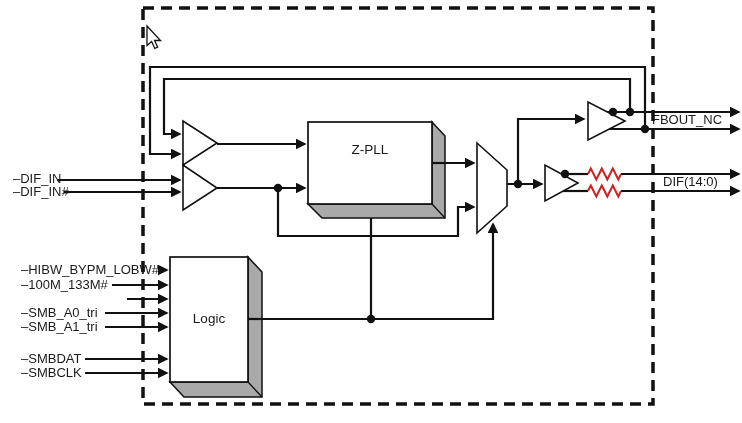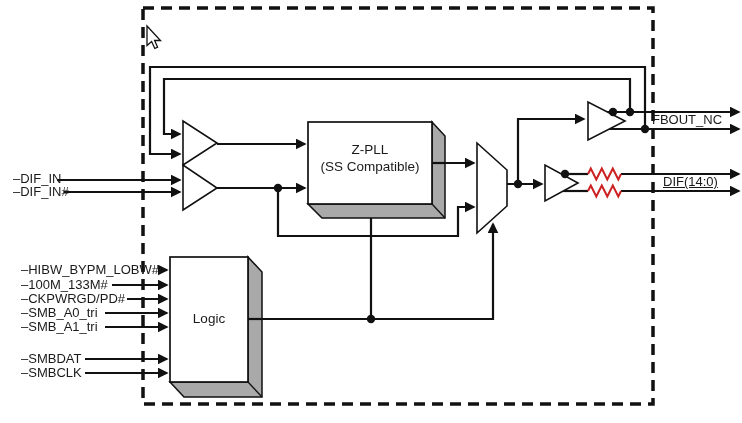--- a/index.html
+++ b/index.html
@@ -106,26 +106,24 @@
     </g>
 
     <polygon points="147,26 147,45.5 151.6,41.5 154.8,48.5 157.6,47.2 154.6,40.5 160.5,40.5" fill="#ffffff" stroke="#111111" stroke-width="1.3"></polygon>
   </svg>
 
   <div class="lbl" style="left:13px;top:179px;">–DIF_IN</div>
   <div class="lbl" style="left:13px;top:192px;">–DIF_IN#</div>
 
   <div class="lbl" style="left:21px;top:270px;">–HIBW_BYPM_LOBW#</div>
   <div class="lbl" style="left:21px;top:285px;">–100M_133M#</div>
-  <div class="lbl" style="left:21px;top:299px;">–CKPWRGD/PD#</div>
   <div class="lbl" style="left:21px;top:313px;">–SMB_A0_tri</div>
   <div class="lbl" style="left:21px;top:327px;text-align:right;">–SMB_A1_tri</div>
   <div class="lbl" style="left:21px;top:359px;">–SMBDAT</div>
   <div class="lbl" style="left:21px;top:373px;text-align:center;">–SMBCLK</div>
 
   <div class="lbl center blocktext" style="left:370px;top:150px;">Z-PLL</div>
-  <div class="lbl center blocktext" style="left:370px;top:167px;">(SS Compatible)</div>
   <div class="lbl center blocktext" style="left:209px;top:319px;">Logic</div>
 
   <div class="lbl" style="left:652px;top:120px;text-align:center;">FBOUT_NC</div>
-  <div class="lbl" style="left:663px;top:182px;text-decoration:underline;">DIF(14:0)</div>
+  <div class="lbl" style="left:663px;top:182px;">DIF(14:0)</div>
 
 </div>
 
 </body></html>

